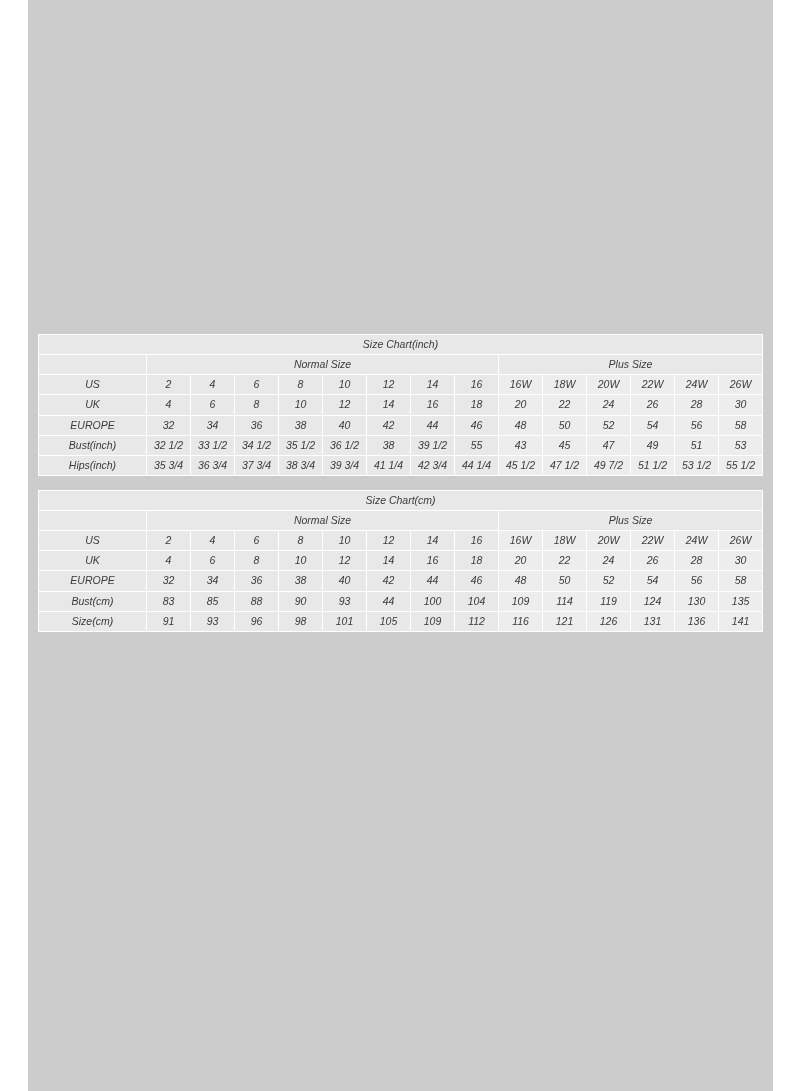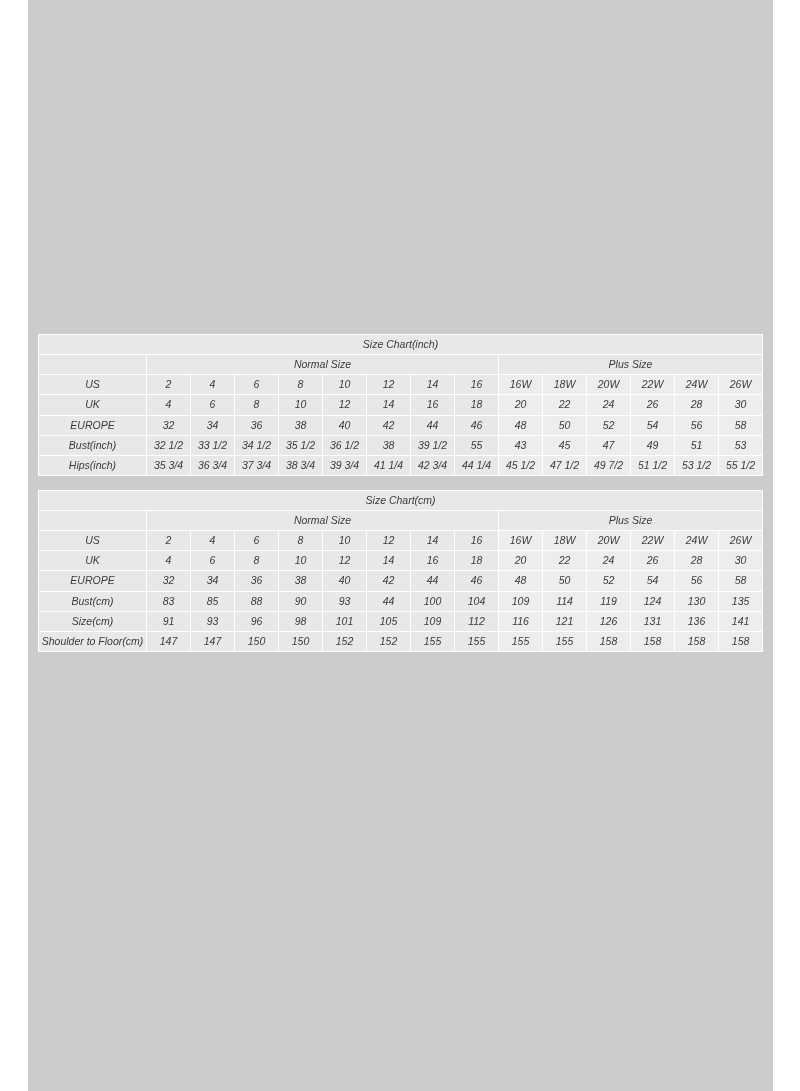--- a/index.html
+++ b/index.html
@@ -311,33 +311,16 @@
             <td class="val">105</td>
             <td class="val">109</td>
             <td class="val">112</td>
             <td class="val plus">116</td>
             <td class="val plus">121</td>
             <td class="val plus">126</td>
             <td class="val plus">131</td>
             <td class="val plus">136</td>
             <td class="val plus">141</td>
           </tr>
-          <tr>
-            <td class="rowlabel">Shoulder to Floor(cm)</td>
-            <td class="val">147</td>
-            <td class="val">147</td>
-            <td class="val">150</td>
-            <td class="val">150</td>
-            <td class="val">152</td>
-            <td class="val">152</td>
-            <td class="val">155</td>
-            <td class="val">155</td>
-            <td class="val plus">155</td>
-            <td class="val plus">155</td>
-            <td class="val plus">158</td>
-            <td class="val plus">158</td>
-            <td class="val plus">158</td>
-            <td class="val plus">158</td>
-          </tr>
         </tbody>
       </table>
     </div>
 </div>
 
 </body></html>

